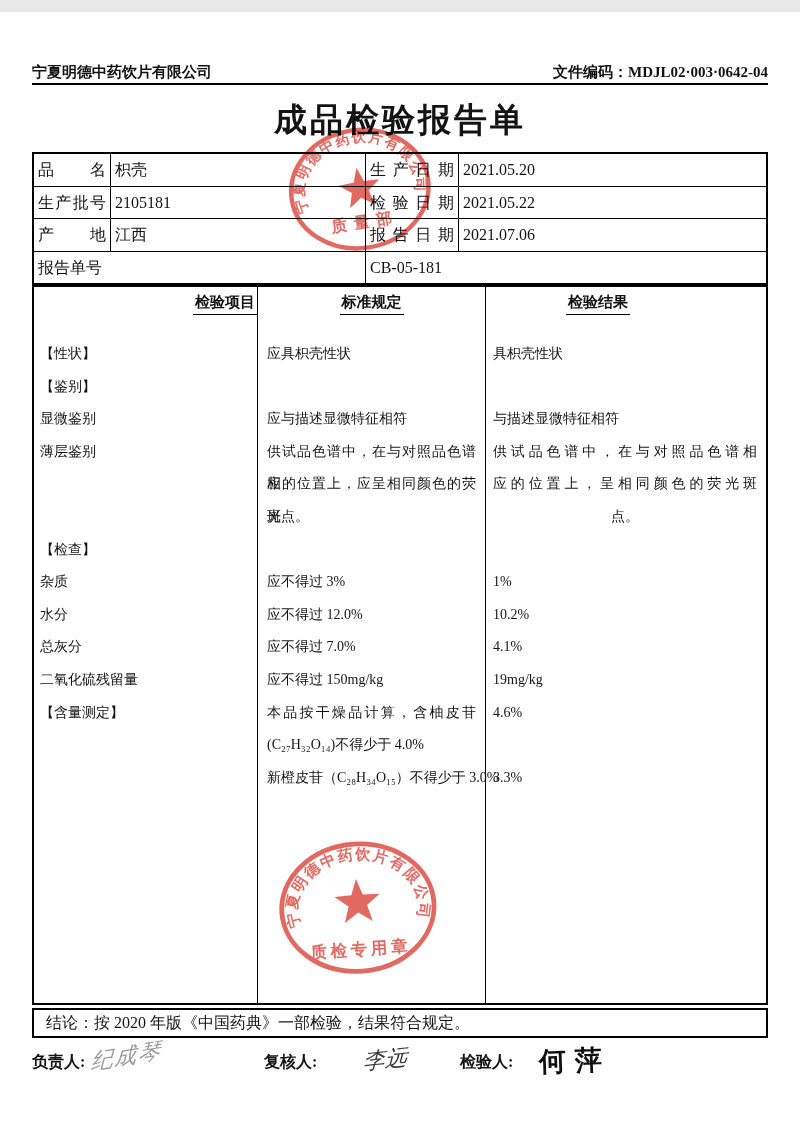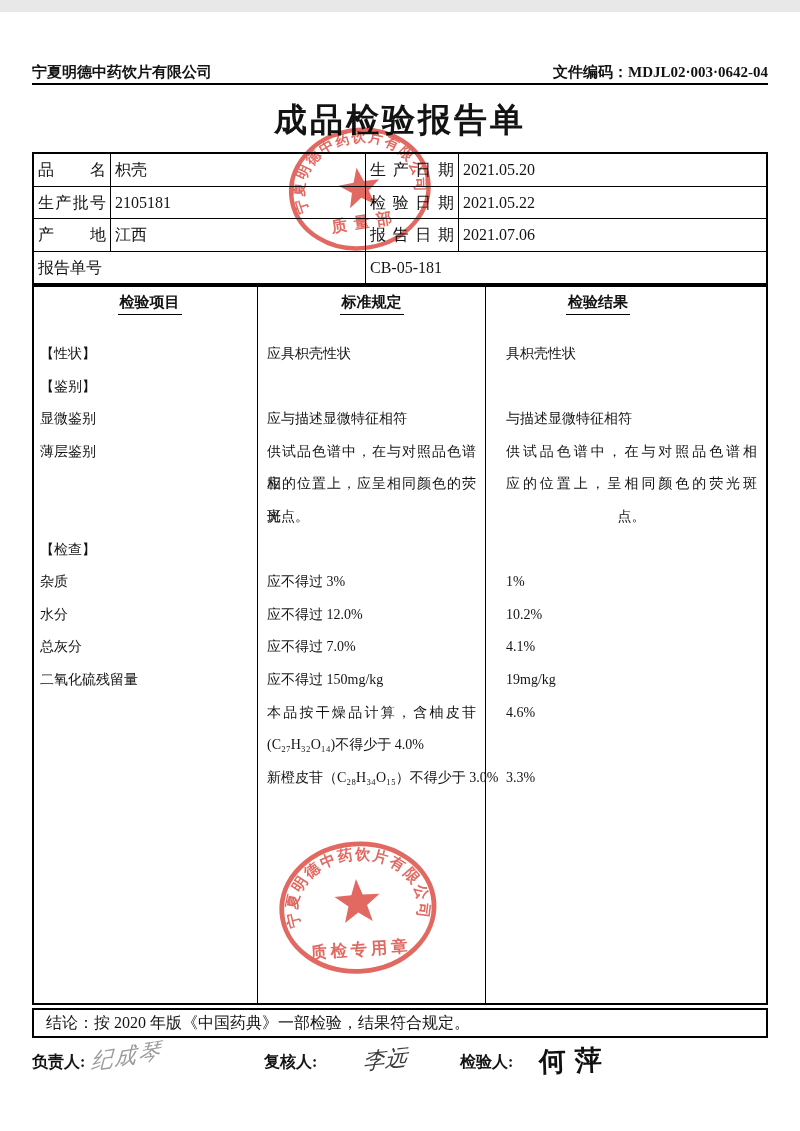--- a/index.html
+++ b/index.html
@@ -25,28 +25,28 @@
     border-left:1px solid #000; white-space:nowrap; overflow:hidden; }
   .icell.first { border-left:none; }
   .jlab { text-align:justify; text-align-last:justify; }
 
   
   .main-table { border:2px solid #000; border-top-width:2px; }
   .mhead { display:flex; height:34px; }
   .mhcell { display:flex; align-items:center; justify-content:center;
     font-size:15px; font-weight:bold; }
   .mhcell .ul { border-bottom:1px solid #000; padding:0 2px 2px 2px; }
-  .mhcell.c1 { width:223px; justify-content:center; padding-left:8px; box-sizing:border-box; }
+  .mhcell.c1 { width:223px; justify-content:flex-end; padding-left:8px; box-sizing:border-box; }
   .mhcell.c2 { width:228px; border-left:1px solid #000; box-sizing:border-box; }
   .mhcell.c3 { width:225px; border-left:1px solid #000; box-sizing:border-box; }
   .mbody { display:flex; height:682px; }
   .mcol { box-sizing:border-box; padding-top:17px; font-size:14px; }
   .mcol.c1 { width:223px; padding-left:6px; padding-right:6px; }
   .mcol.c2 { width:228px; border-left:1px solid #000; padding-left:9px; padding-right:9px; }
-  .mcol.c3 { width:281px; border-left:1px solid #000; padding-left:20px; padding-right:9px; }
+  .mcol.c3 { width:281px; border-left:1px solid #000; padding-left:7px; padding-right:9px; }
   .tline { height:32.6px; line-height:32.6px; white-space:nowrap; overflow:visible; }
   .tline.just { white-space:normal; text-align:justify; text-align-last:justify; }
   .tline.ctr { text-align:center; }
 
   
   .conclusion { margin-top:3px; border:2px solid #000; height:26px; line-height:26px;
     font-size:16px; padding-left:12px; font-weight:normal; }
   .signatures { margin-top:9px; display:flex; align-items:flex-start;
     font-size:16px; line-height:30px; font-weight:bold; }
   .sigblock { display:flex; align-items:flex-start; }
@@ -121,20 +121,21 @@
             <div class="tline">【鉴别】</div>
             <div class="tline">显微鉴别</div>
             <div class="tline">薄层鉴别</div>
             <div class="tline"></div>
             <div class="tline"></div>
             <div class="tline">【检查】</div>
             <div class="tline">杂质</div>
             <div class="tline">水分</div>
             <div class="tline">总灰分</div>
             <div class="tline">二氧化硫残留量</div>
+            <div class="tline">【含量测定】</div>
             <div class="tline"></div>
             <div class="tline"></div>
           </div>
         <div class="mcol c2">
             <div class="tline">应具枳壳性状</div>
             <div class="tline"></div>
             <div class="tline">应与描述显微特征相符</div>
             <div class="tline just">供试品色谱中，在与对照品色谱相</div>
             <div class="tline just">应的位置上，应呈相同颜色的荧光</div>
             <div class="tline">斑点。</div>

